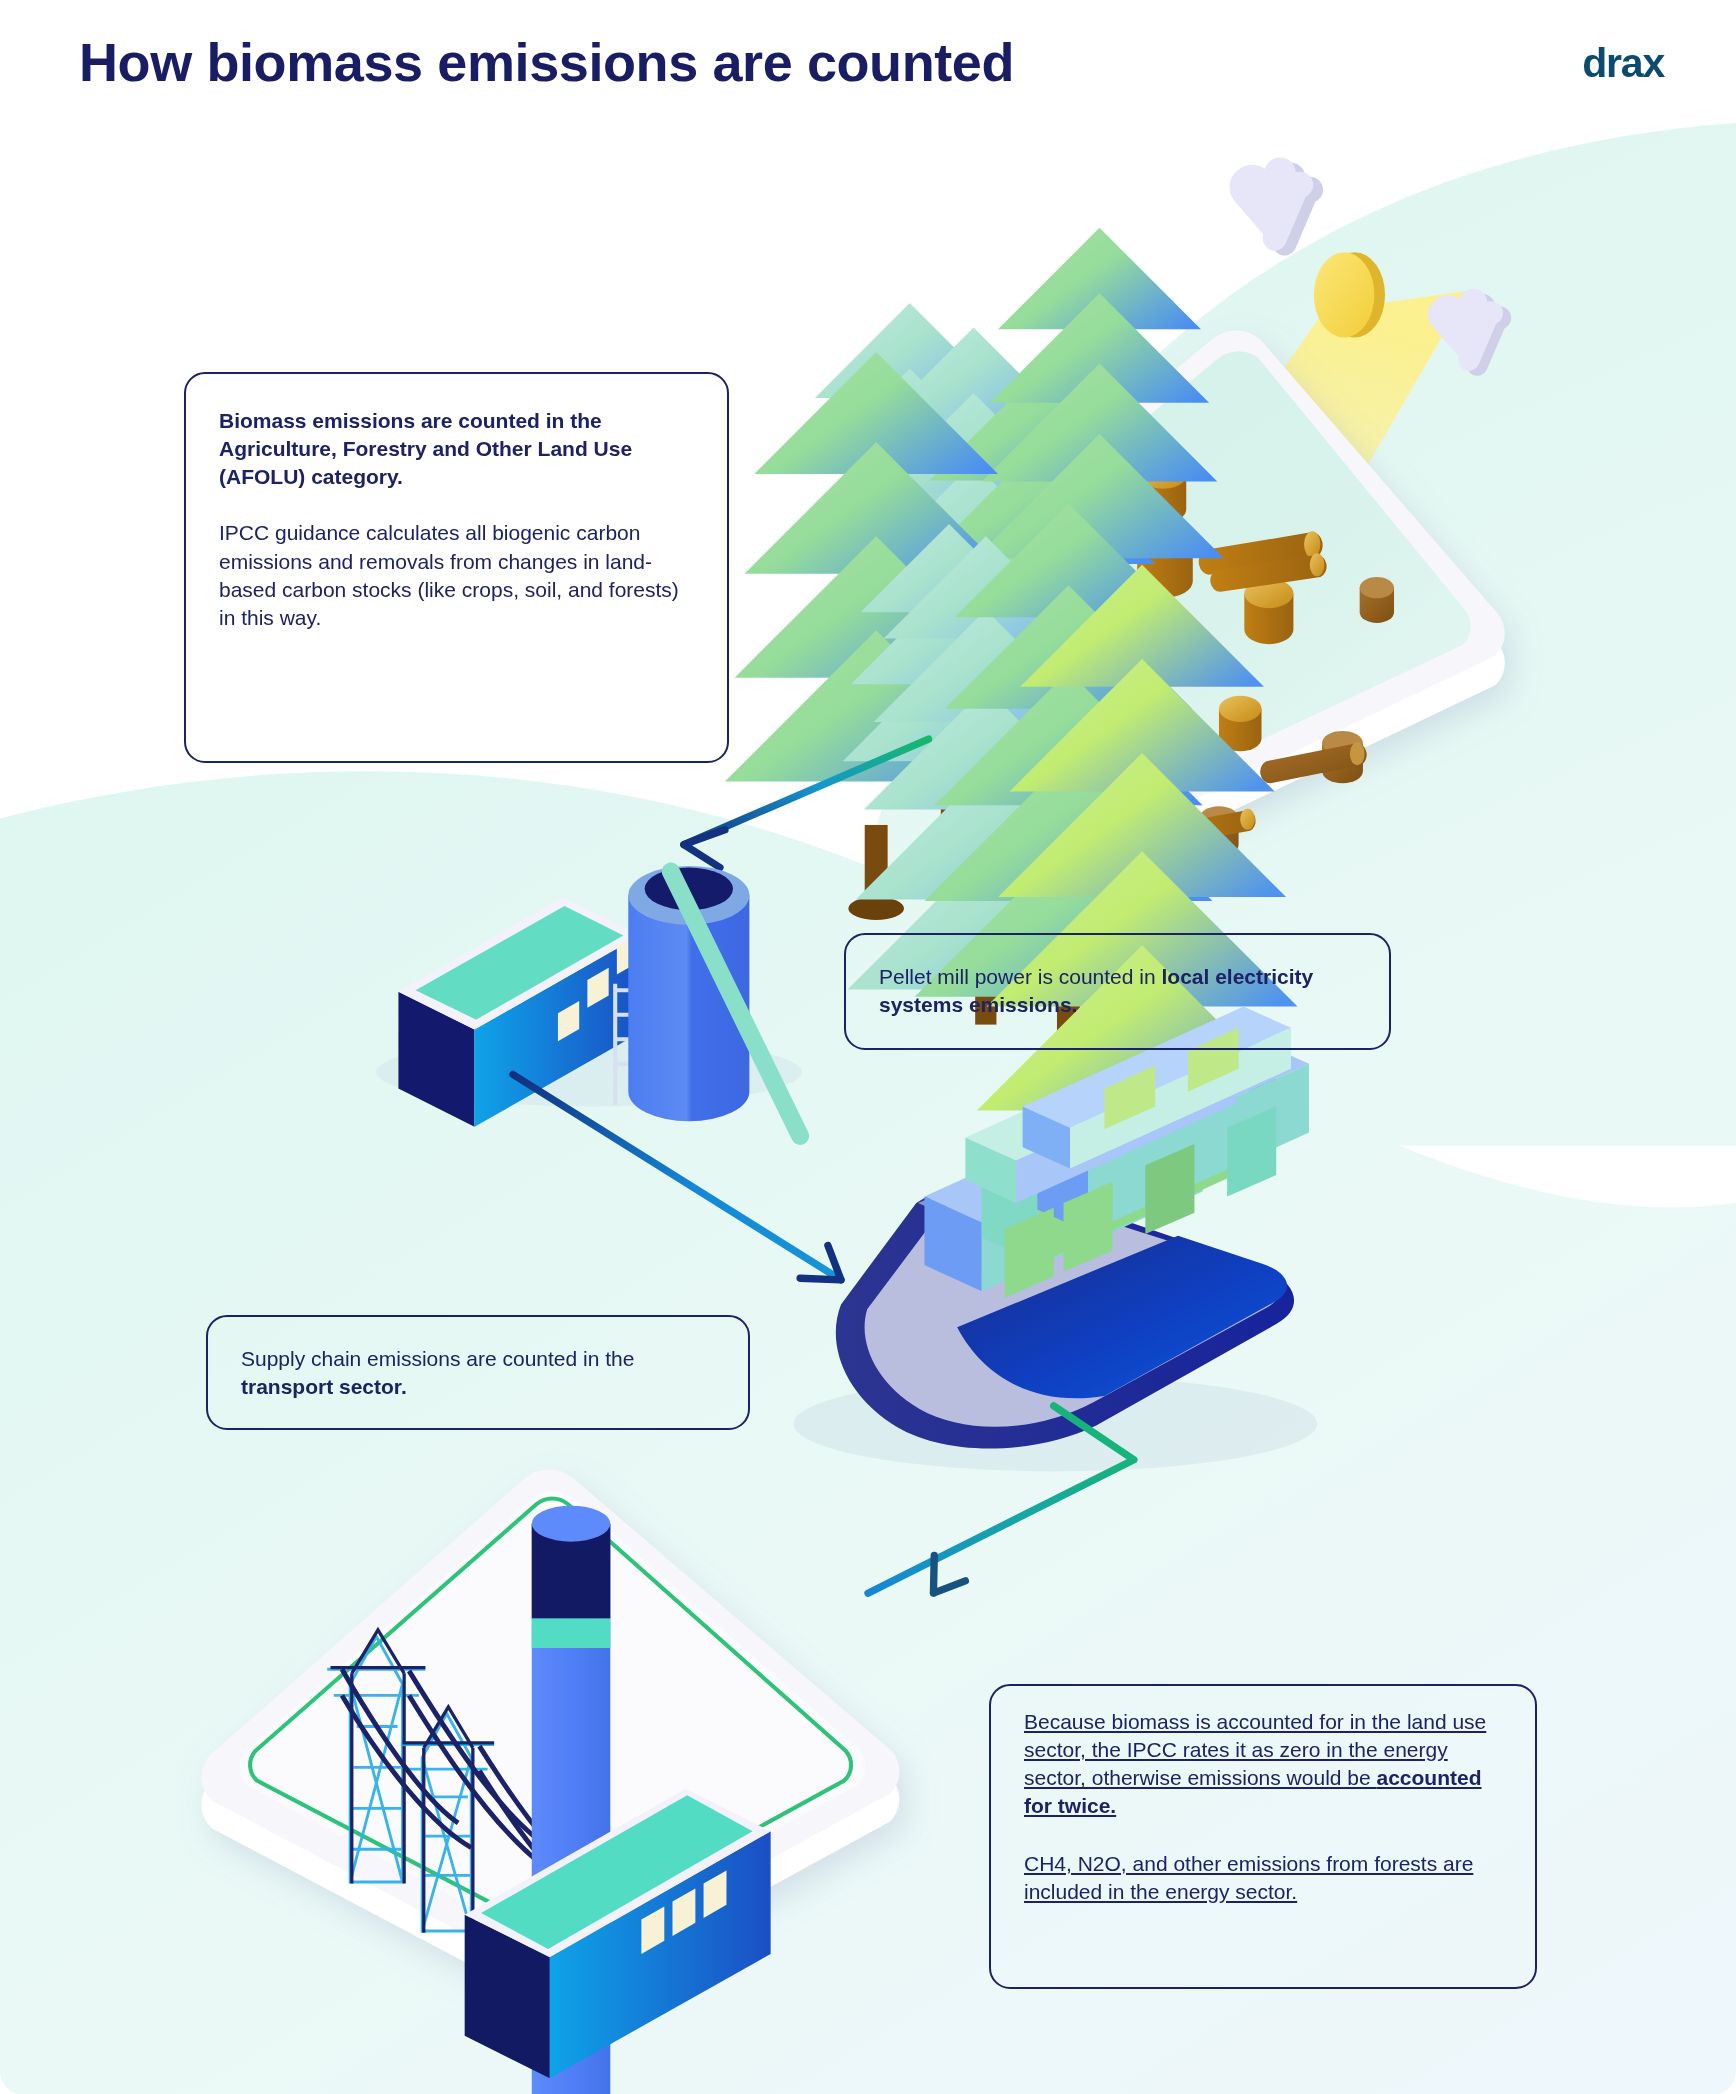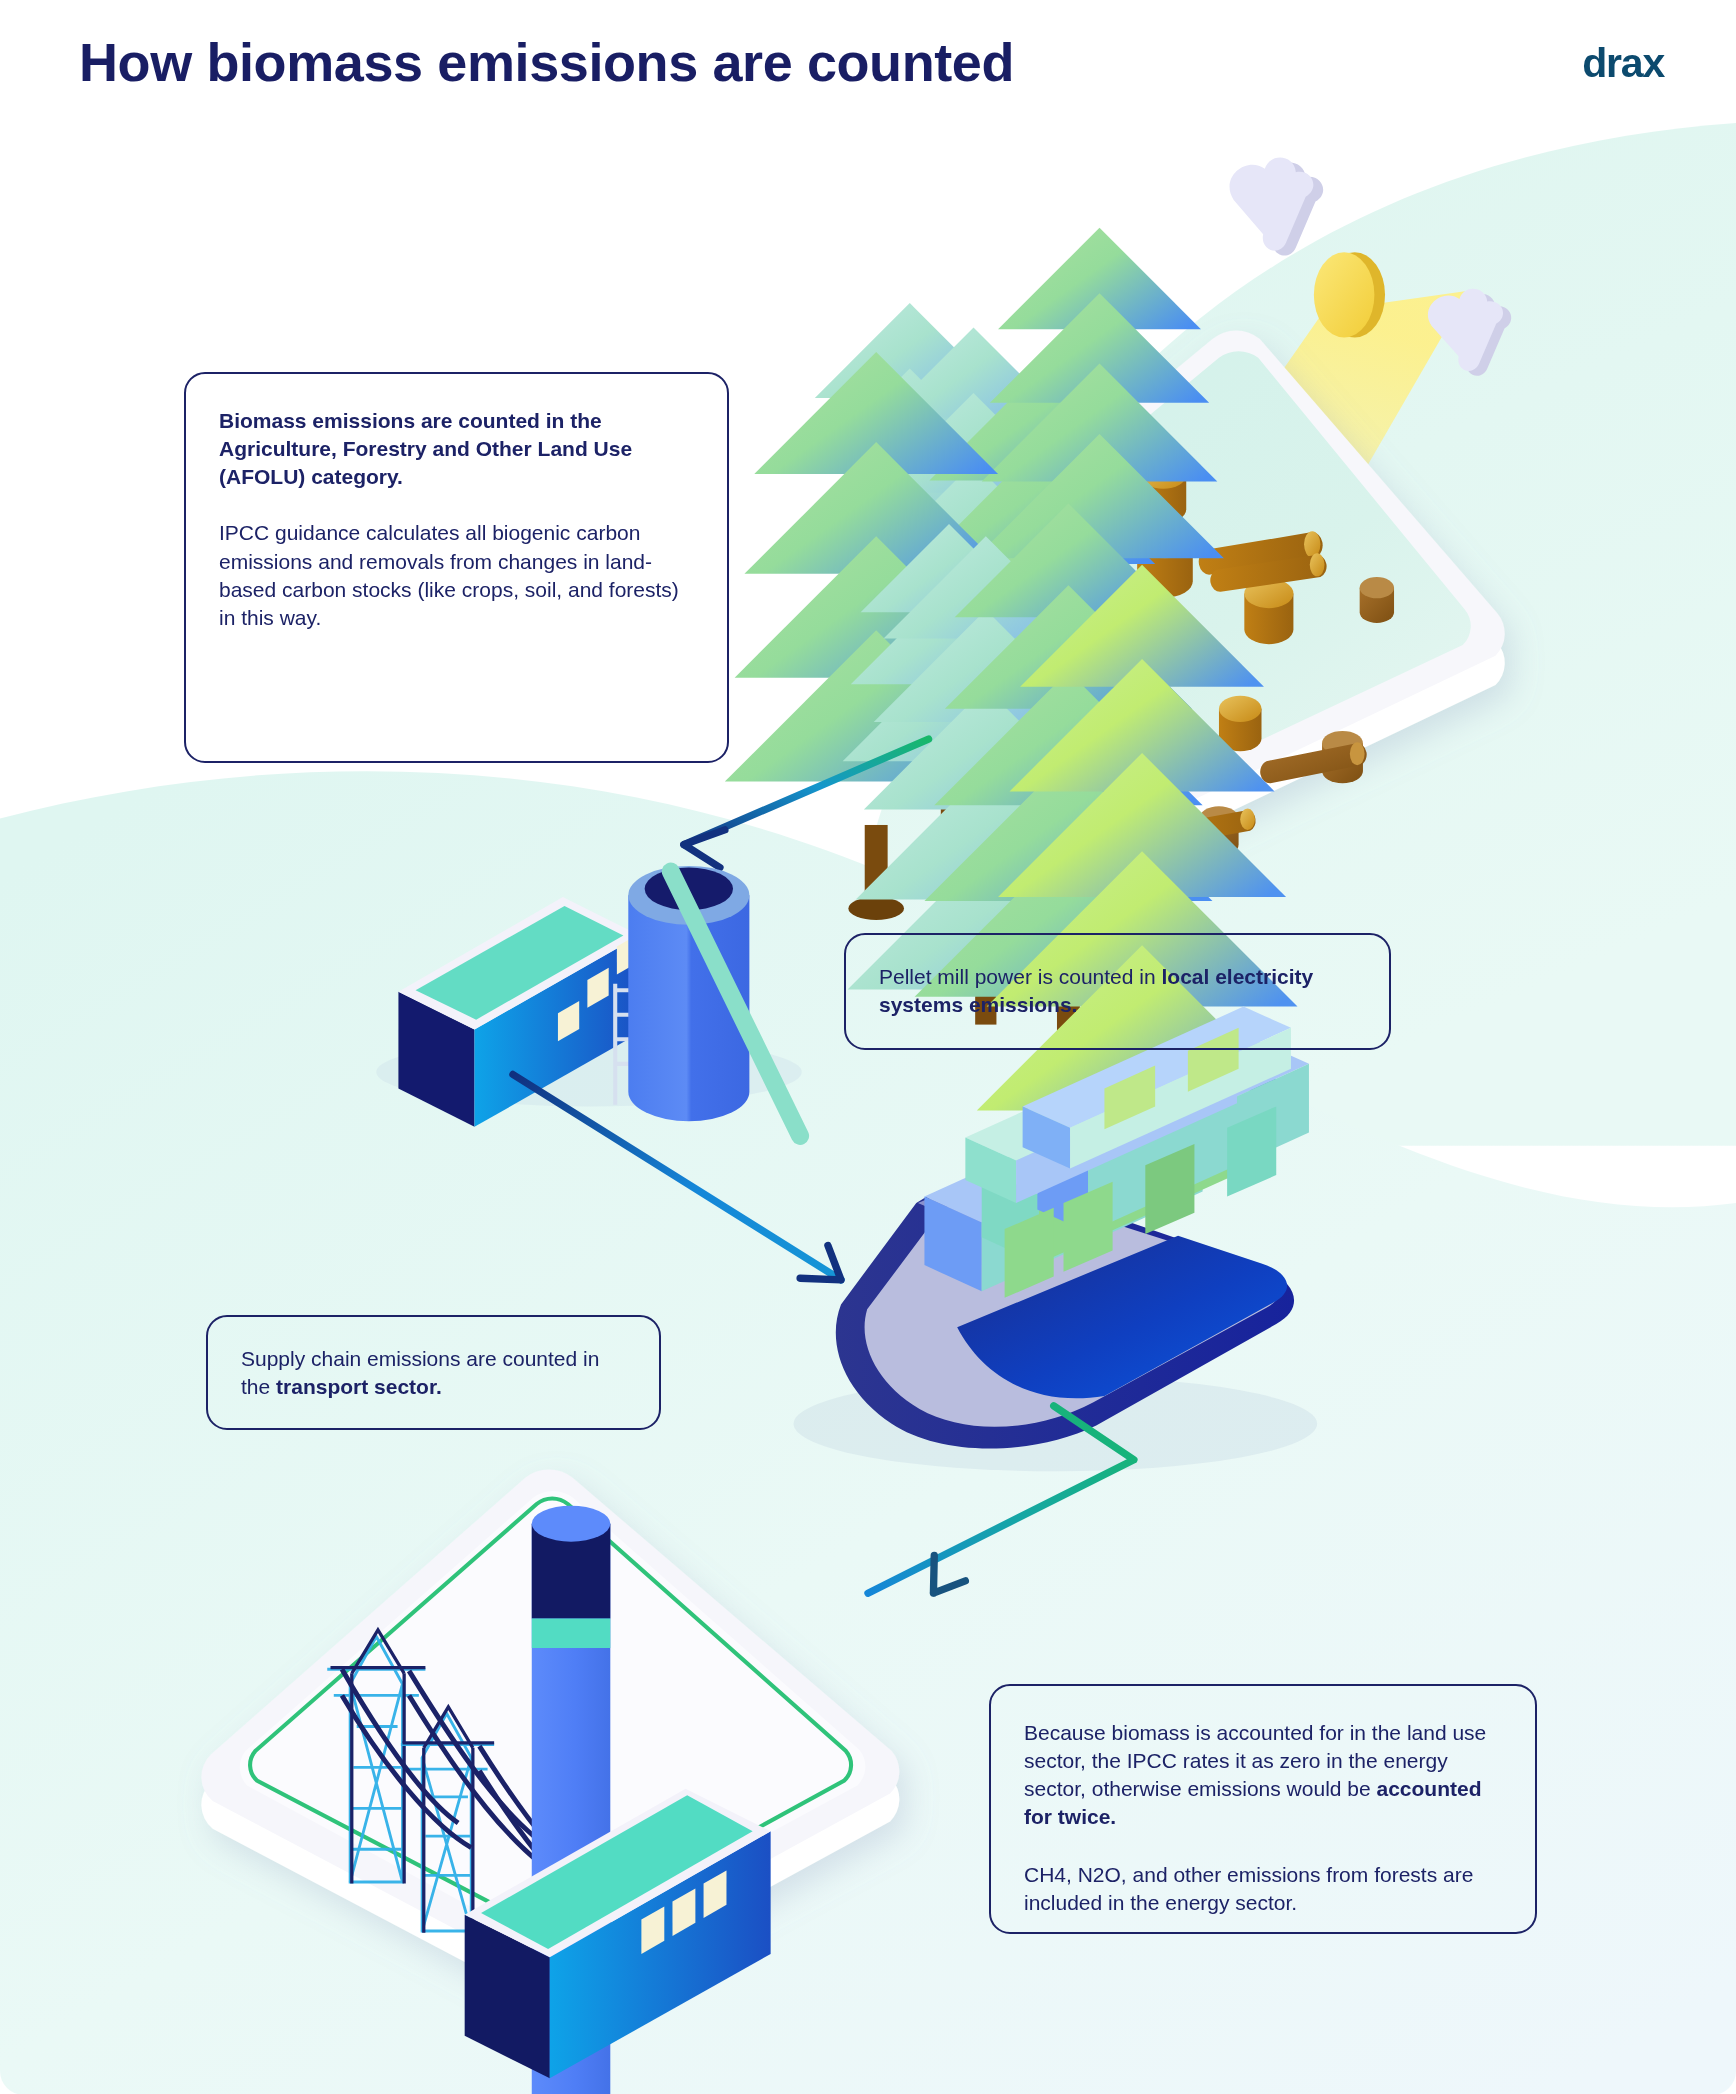--- a/index.html
+++ b/index.html
@@ -64,22 +64,22 @@
     line-height: 1.34;
     font-weight: 400;
   }
   .callout p:last-child { margin-bottom: 0; }
   .callout p.bold { font-weight: 700; }
   .callout p .b { font-weight: 700; }
 
   #callout-afolu   { left: 184px;  top: 358px;  width: 545px; height: 391px; background: #ffffff; padding-top: 33px;}
   #callout-afolu p { margin-bottom: 28px; }
   #callout-pellet  { left: 844px; top: 919px; width: 547px; height: 117px; padding-top: 28px;}
-  #callout-supply  { left: 206px;  top: 1301px; width: 455px; height: 115px; padding-top: 28px;}
-  #callout-energy  { left: 989px; top: 1670px; width: 548px; height: 250px; padding-top: 33px;}
+  #callout-supply  { left: 206px;  top: 1301px; width: 544px; height: 115px; padding-top: 28px;}
+  #callout-energy  { left: 989px; top: 1670px; width: 548px; height: 305px; padding-top: 22px; text-decoration: underline;}
   #callout-energy p { margin-bottom: 29.5px; }
 </style>
 </head>
 <body>
 
 <div id="stage">
 
   <svg id="bg-svg" viewBox="0 0 2122 2560">
     <defs>
       <linearGradient id="gMintTop" x1="0" y1="0" x2="0.4" y2="1">

